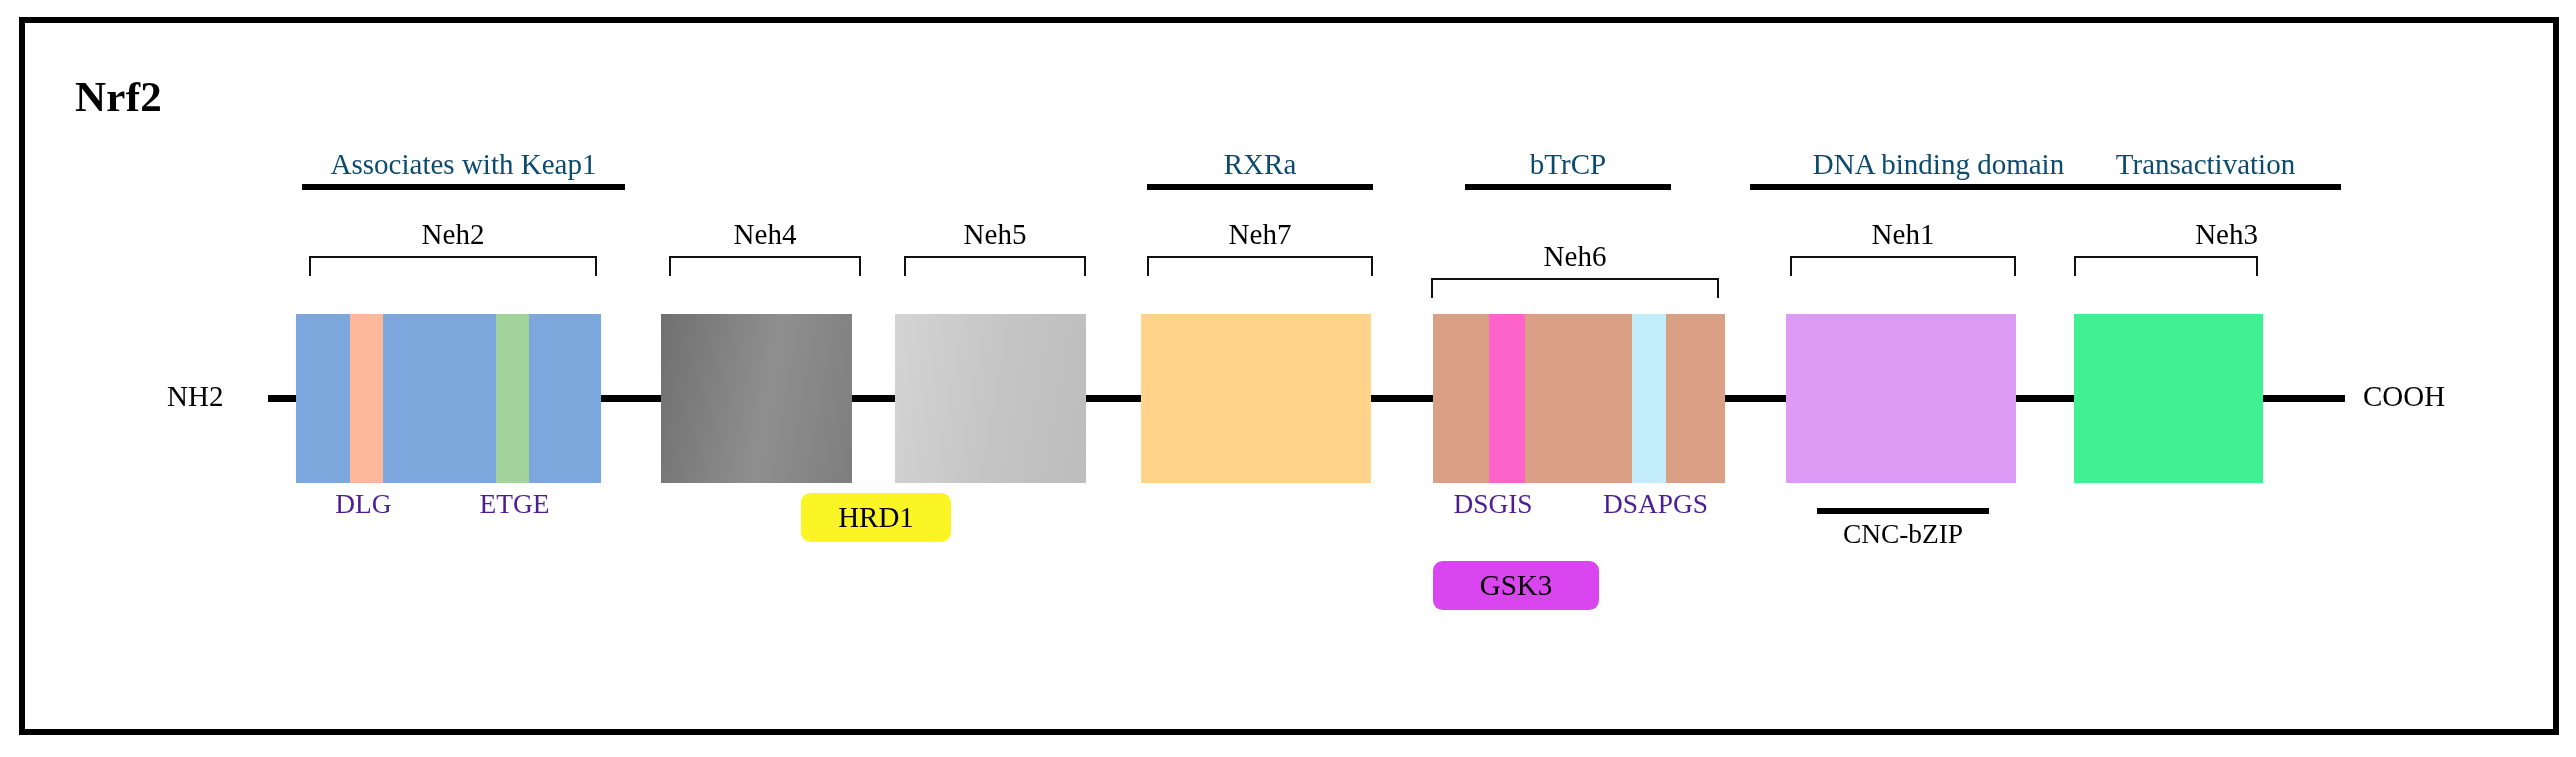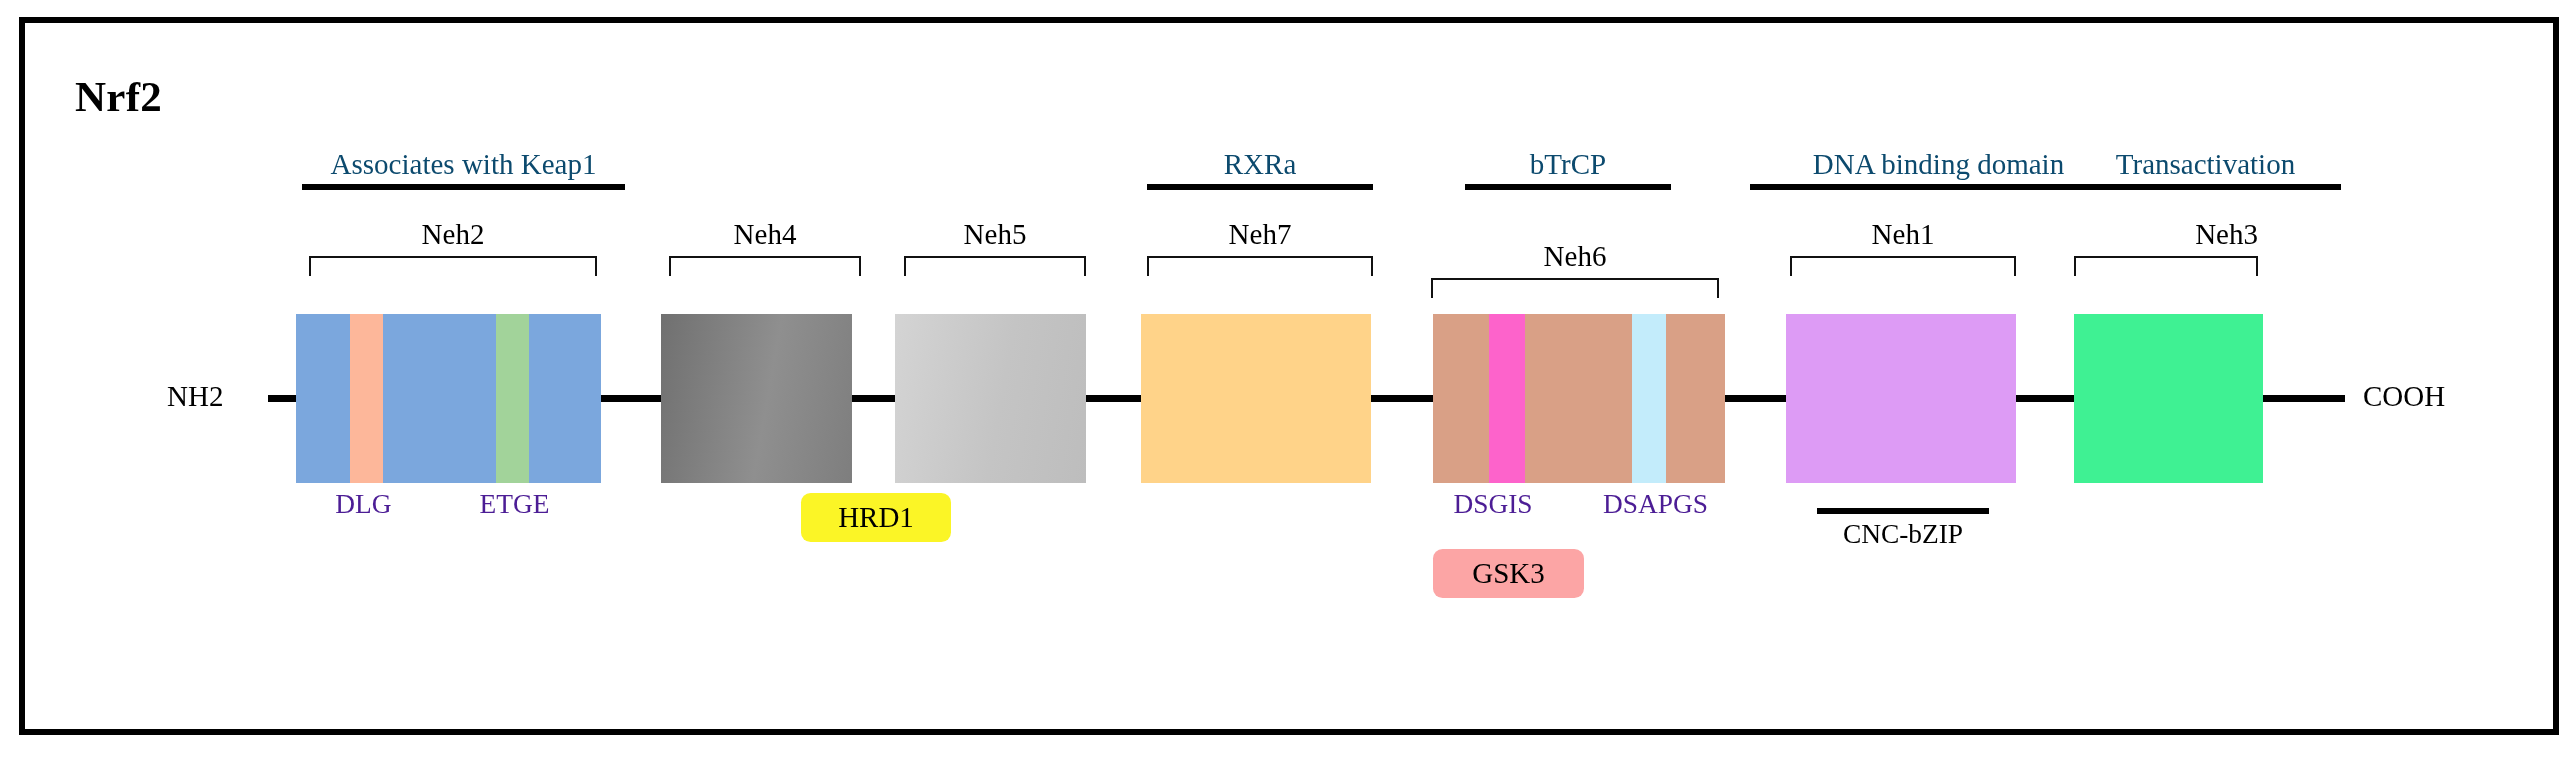--- a/index.html
+++ b/index.html
@@ -189,16 +189,16 @@
   <div class="motif-label" style="left:1414px;width:158px;">DSGIS</div>
   <div class="motif-label" style="left:1563px;width:185px;">DSAPGS</div>
 
   <div class="sub-label" style="left:1817px;top:508px;width:172px;">
     <div class="sub-rule"></div>
     <div class="sub-text">CNC-bZIP</div>
   </div>
 
   <div class="badge" style="left:801px;top:493px;width:150px;height:49px;background:#fbf526;">HRD1</div>
 
-  <div class="badge" style="left:1433px;top:549px;width:151px;height:49px;background:#fca5a5;">GSK3</div>
+  <div class="badge" style="left:1433px;top:561px;width:166px;height:49px;background:#d946ef;">GSK3</div>
 
 </div>
 
 
 </body></html>

